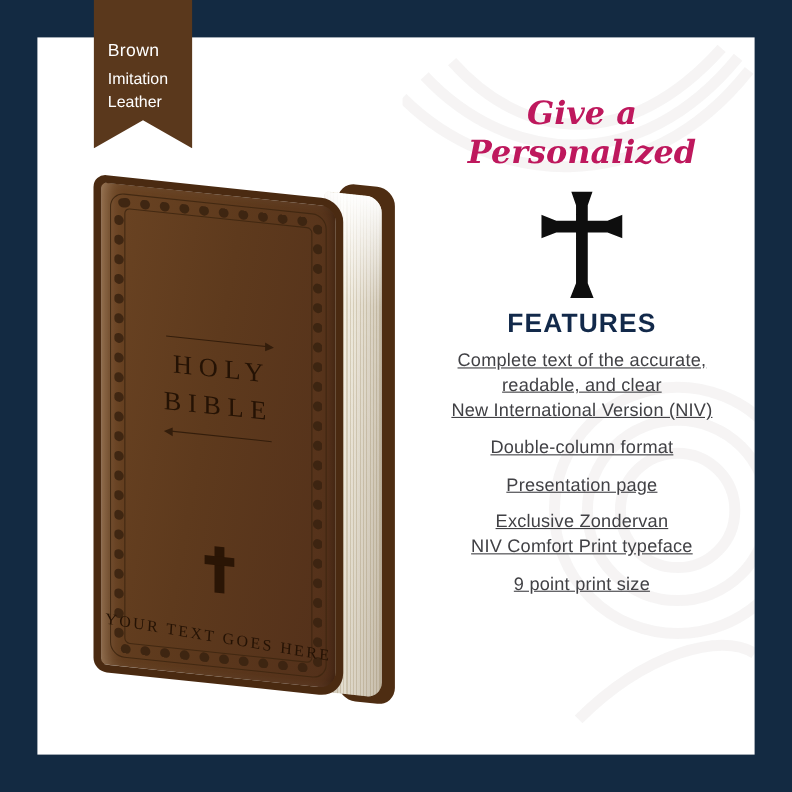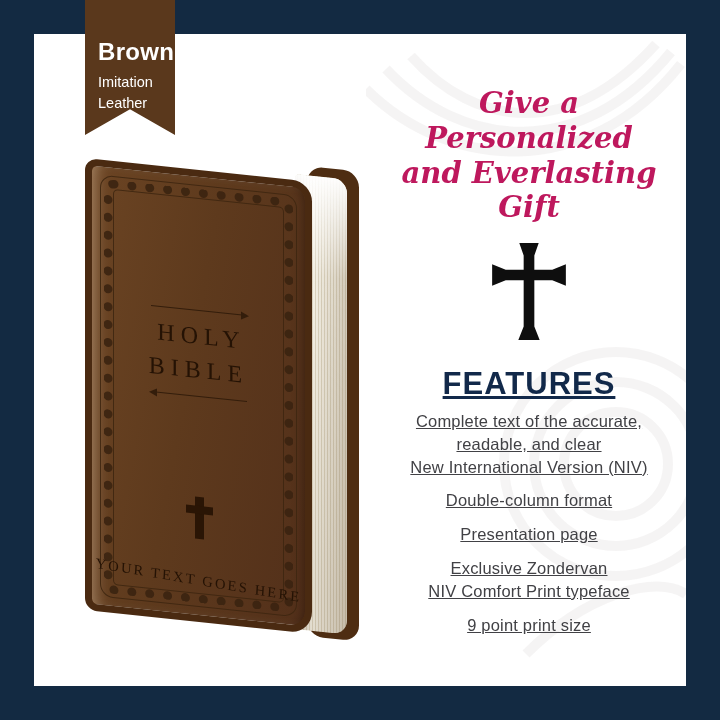--- a/index.html
+++ b/index.html
@@ -12,21 +12,21 @@
 
   
   .watermark{position:absolute;right:34px;top:34px;z-index:0;}
 
   
   .badge{
     position:absolute;left:85px;top:0;width:90px;height:135px;z-index:7;
     background:#5a381c;clip-path:polygon(0 0,100% 0,100% 100%,50% 81%,0 100%);
     box-sizing:border-box;padding:38px 0 0 13px;color:#ffffff;
   }
-  .badge-title{font-size:24px;font-weight:bold;letter-spacing:.3px;}
+  .badge-title{font-size:16px;font-weight:normal;letter-spacing:.3px;}
   .badge-material{font-size:14.5px;color:#ffffff;line-height:1.42;margin-top:6px;white-space:pre-line;}
 
   
   .book{position:absolute;left:75px;top:140px;width:300px;height:540px;z-index:2;}
   .back-cover{
     position:absolute;left:232px;top:26px;width:52px;height:470px;background:#4e2d12;
     border-radius:16px;transform:skewY(6deg);transform-origin:left top;
   }
   .pages{
     position:absolute;left:220px;top:34px;width:52px;height:455px;
@@ -74,21 +74,21 @@
   
   .promo-col{
     position:absolute;left:372px;top:34px;width:314px;height:652px;z-index:1;
     display:flex;flex-direction:column;align-items:center;text-align:center;
   }
   .headline{
     margin-top:52px;font-family:"DejaVu Serif", serif;font-style:italic;font-weight:bold;
     font-size:29px;line-height:1.2;color:#be185d;
   }
   .big-cross{margin-top:18px;}
-  .features-title{margin-top:26px;font-size:31px;font-weight:800;letter-spacing:1px;color:#12294a;text-decoration:underline;}
+  .features-title{margin-top:10px;font-size:24px;font-weight:800;letter-spacing:1px;color:#12294a;}
   .features-list{
     margin:8px 0 0 0;list-style:none;padding:0;display:flex;flex-direction:column;gap:11px;
     color:#414145;font-size:16.5px;line-height:1.38;letter-spacing:.2px;text-decoration:underline;
   }
   .feature-item{white-space:pre-line;}
 </style>
 </head>
 <body>
 
 <svg class="watermark" width="320" height="650" viewBox="0 0 320 650">
@@ -123,21 +123,20 @@
       <div class="rule rule-bottom"></div>
     </div>
     <div class="cover-cross"></div>
     <div class="personalization">YOUR TEXT GOES HERE</div>
   </div>
 </div>
 
 <div class="promo-col">
   <div class="headline">
     <div>Give a Personalized</div>
-    <div>and Everlasting Gift</div>
   </div>
 
   <svg class="big-cross" width="74" height="97" viewBox="0 0 76 100">
     <path fill="#0e0e0e" d="M28 0 H48 L43.5 13 V27.5 H62 L76 22 V44 L62 38.5 H43.5 V86 L49 100 H27 L32.5 86 V38.5 H14 L0 44 V22 L14 27.5 H32.5 V13 Z"></path>
   </svg>
 
   <div class="features-title">FEATURES</div>
 
   <ul class="features-list">
     <li class="feature-item">Complete text of the accurate,

